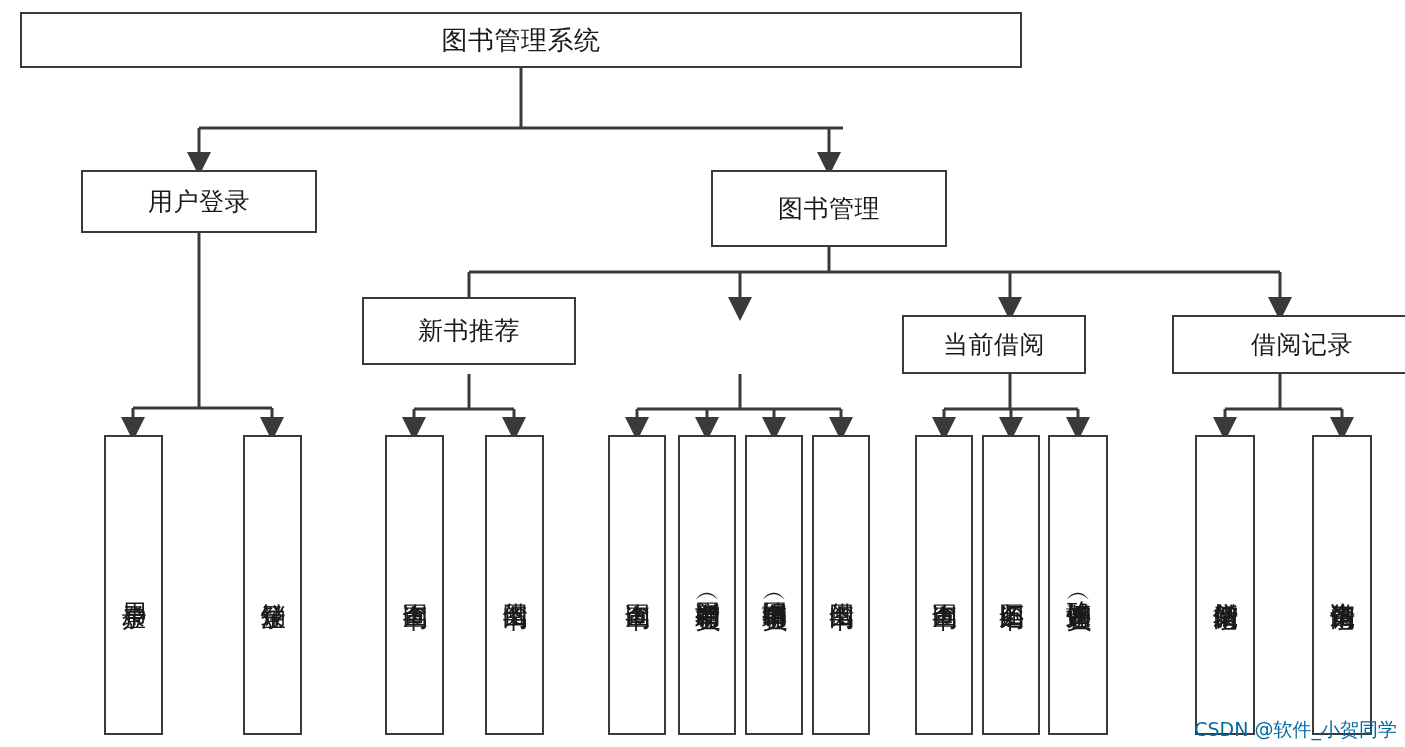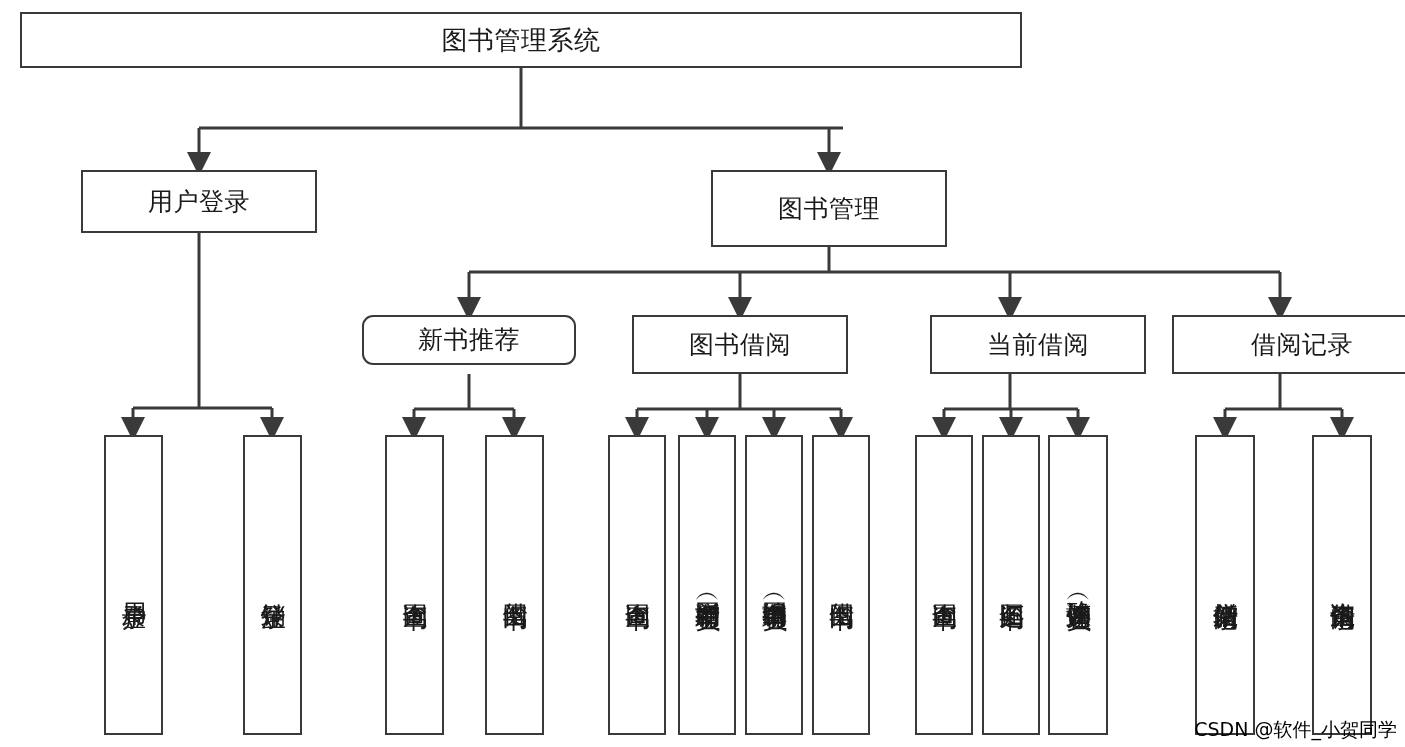--- a/index.html
+++ b/index.html
@@ -58,21 +58,21 @@
     letter-spacing: 1px;
     white-space: nowrap;
     max-height: 100%;
   }
   .node.root .lbl { font-size: 26px; }
   .watermark {
     position: absolute;
     right: 8px;
     bottom: 4px;
     font-size: 19px;
-    color: #000000;
+    color: #0369a1;
     white-space: nowrap;
     font-family: "DejaVu Sans", "Liberation Sans", sans-serif;
   }
 </style>
 </head>
 <body>
 
 <div id="canvas">
 
   <svg class="edges" viewBox="0 0 1405 747">
@@ -143,27 +143,24 @@
     <span class="lbl">图书管理系统</span>
   </div>
 
   <div class="node horiz" style="left:81px; top:170px; width:236px; height:63px;">
     <span class="lbl">用户登录</span>
   </div>
   <div class="node horiz" style="left:711px; top:170px; width:236px; height:77px;">
     <span class="lbl">图书管理</span>
   </div>
 
-  <div class="node horiz" style="left:362px; top:315px; width:214px; height:50px;border-radius:11px;">
+  <div class="node horiz" style="left:362px; top:297px; width:214px; height:68px;">
     <span class="lbl">新书推荐</span>
   </div>
-  <div class="node horiz" style="left:632px; top:315px; width:216px; height:59px;">
-    <span class="lbl">图书借阅</span>
-  </div>
-  <div class="node horiz" style="left:902px; top:315px; width:216px; height:59px;margin-left:28px;">
+  <div class="node horiz" style="left:902px; top:315px; width:184px; height:59px;">
     <span class="lbl">当前借阅</span>
   </div>
   <div class="node horiz" style="left:1172px; top:315px; width:260px; height:59px;">
     <span class="lbl">借阅记录</span>
   </div>
 
   <div class="node vert" style="left:104px; top:435px; width:59px; height:300px;">
     <span class="lbl">用户登录</span>
   </div>
   <div class="node vert" style="left:243px; top:435px; width:59px; height:300px;">

